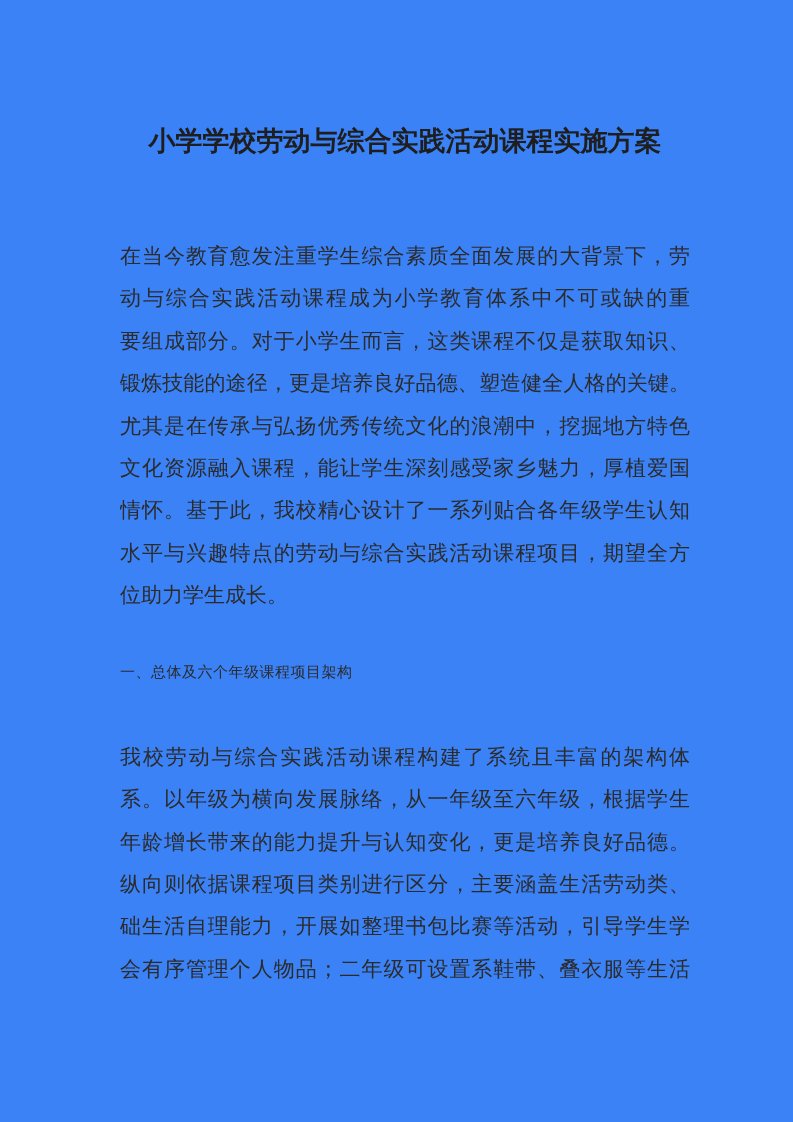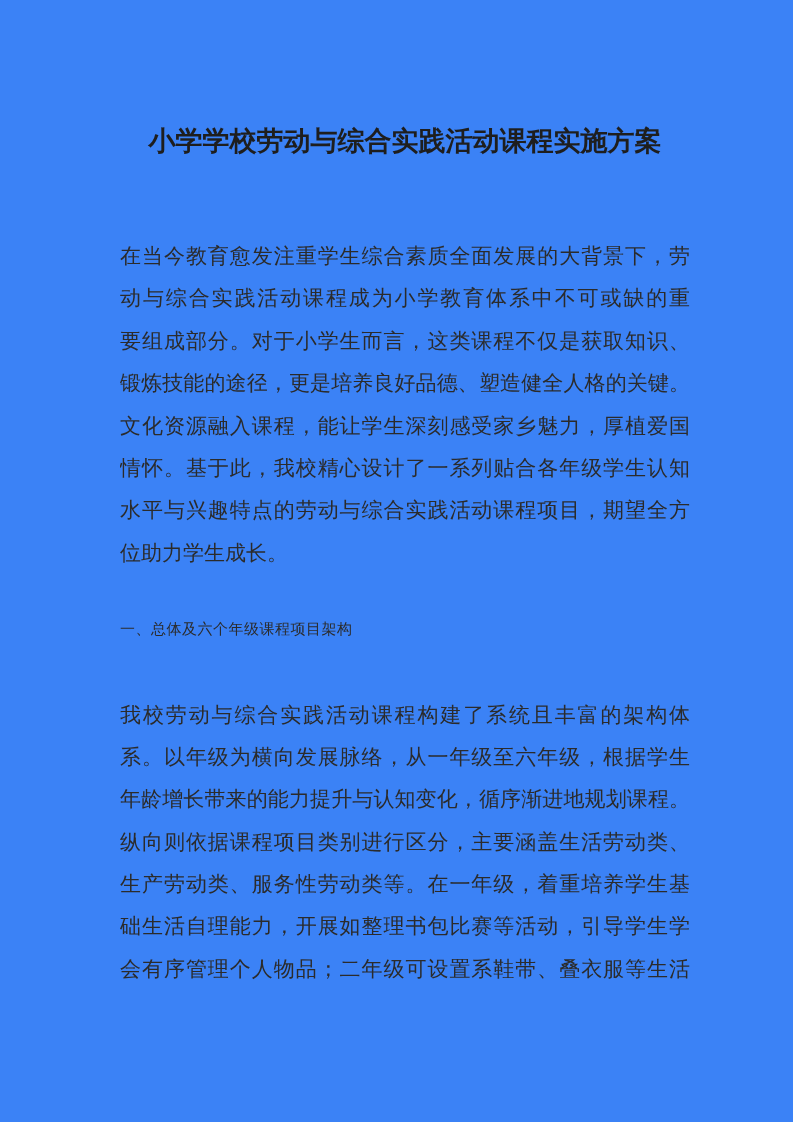--- a/index.html
+++ b/index.html
@@ -70,32 +70,32 @@
 <div class="page">
   <div class="content">
 
     <h1 class="doc-title">小学学校劳动与综合实践活动课程实施方案</h1>
 
     <div class="para para-1">
       <div class="line">在当今教育愈发注重学生综合素质全面发展的大背景下，劳</div>
       <div class="line">动与综合实践活动课程成为小学教育体系中不可或缺的重</div>
       <div class="line">要组成部分。对于小学生而言，这类课程不仅是获取知识、</div>
       <div class="line">锻炼技能的途径，更是培养良好品德、塑造健全人格的关键。</div>
+      <div class="line">尤其是在传承与弘扬优秀传统文化的浪潮中，挖掘地方特色</div>
       <div class="line">文化资源融入课程，能让学生深刻感受家乡魅力，厚植爱国</div>
       <div class="line">情怀。基于此，我校精心设计了一系列贴合各年级学生认知</div>
       <div class="line">水平与兴趣特点的劳动与综合实践活动课程项目，期望全方</div>
       <div class="line last-line">位助力学生成长。</div>
     </div>
 
     <div class="section-heading">一、总体及六个年级课程项目架构</div>
 
     <div class="para para-2">
       <div class="line">我校劳动与综合实践活动课程构建了系统且丰富的架构体</div>
       <div class="line">系。以年级为横向发展脉络，从一年级至六年级，根据学生</div>
-      <div class="line">年龄增长带来的能力提升与认知变化，循序渐进地规划课程。</div>
+      <div class="line">年龄增长带来的能力提升与认知变化，更是培养良好品德。</div>
       <div class="line">纵向则依据课程项目类别进行区分，主要涵盖生活劳动类、</div>
-      <div class="line">生产劳动类、服务性劳动类等。在一年级，着重培养学生基</div>
       <div class="line">础生活自理能力，开展如整理书包比赛等活动，引导学生学</div>
       <div class="line">会有序管理个人物品；二年级可设置系鞋带、叠衣服等生活</div>
     </div>
 
   </div>
 </div>
 
 </body></html>

